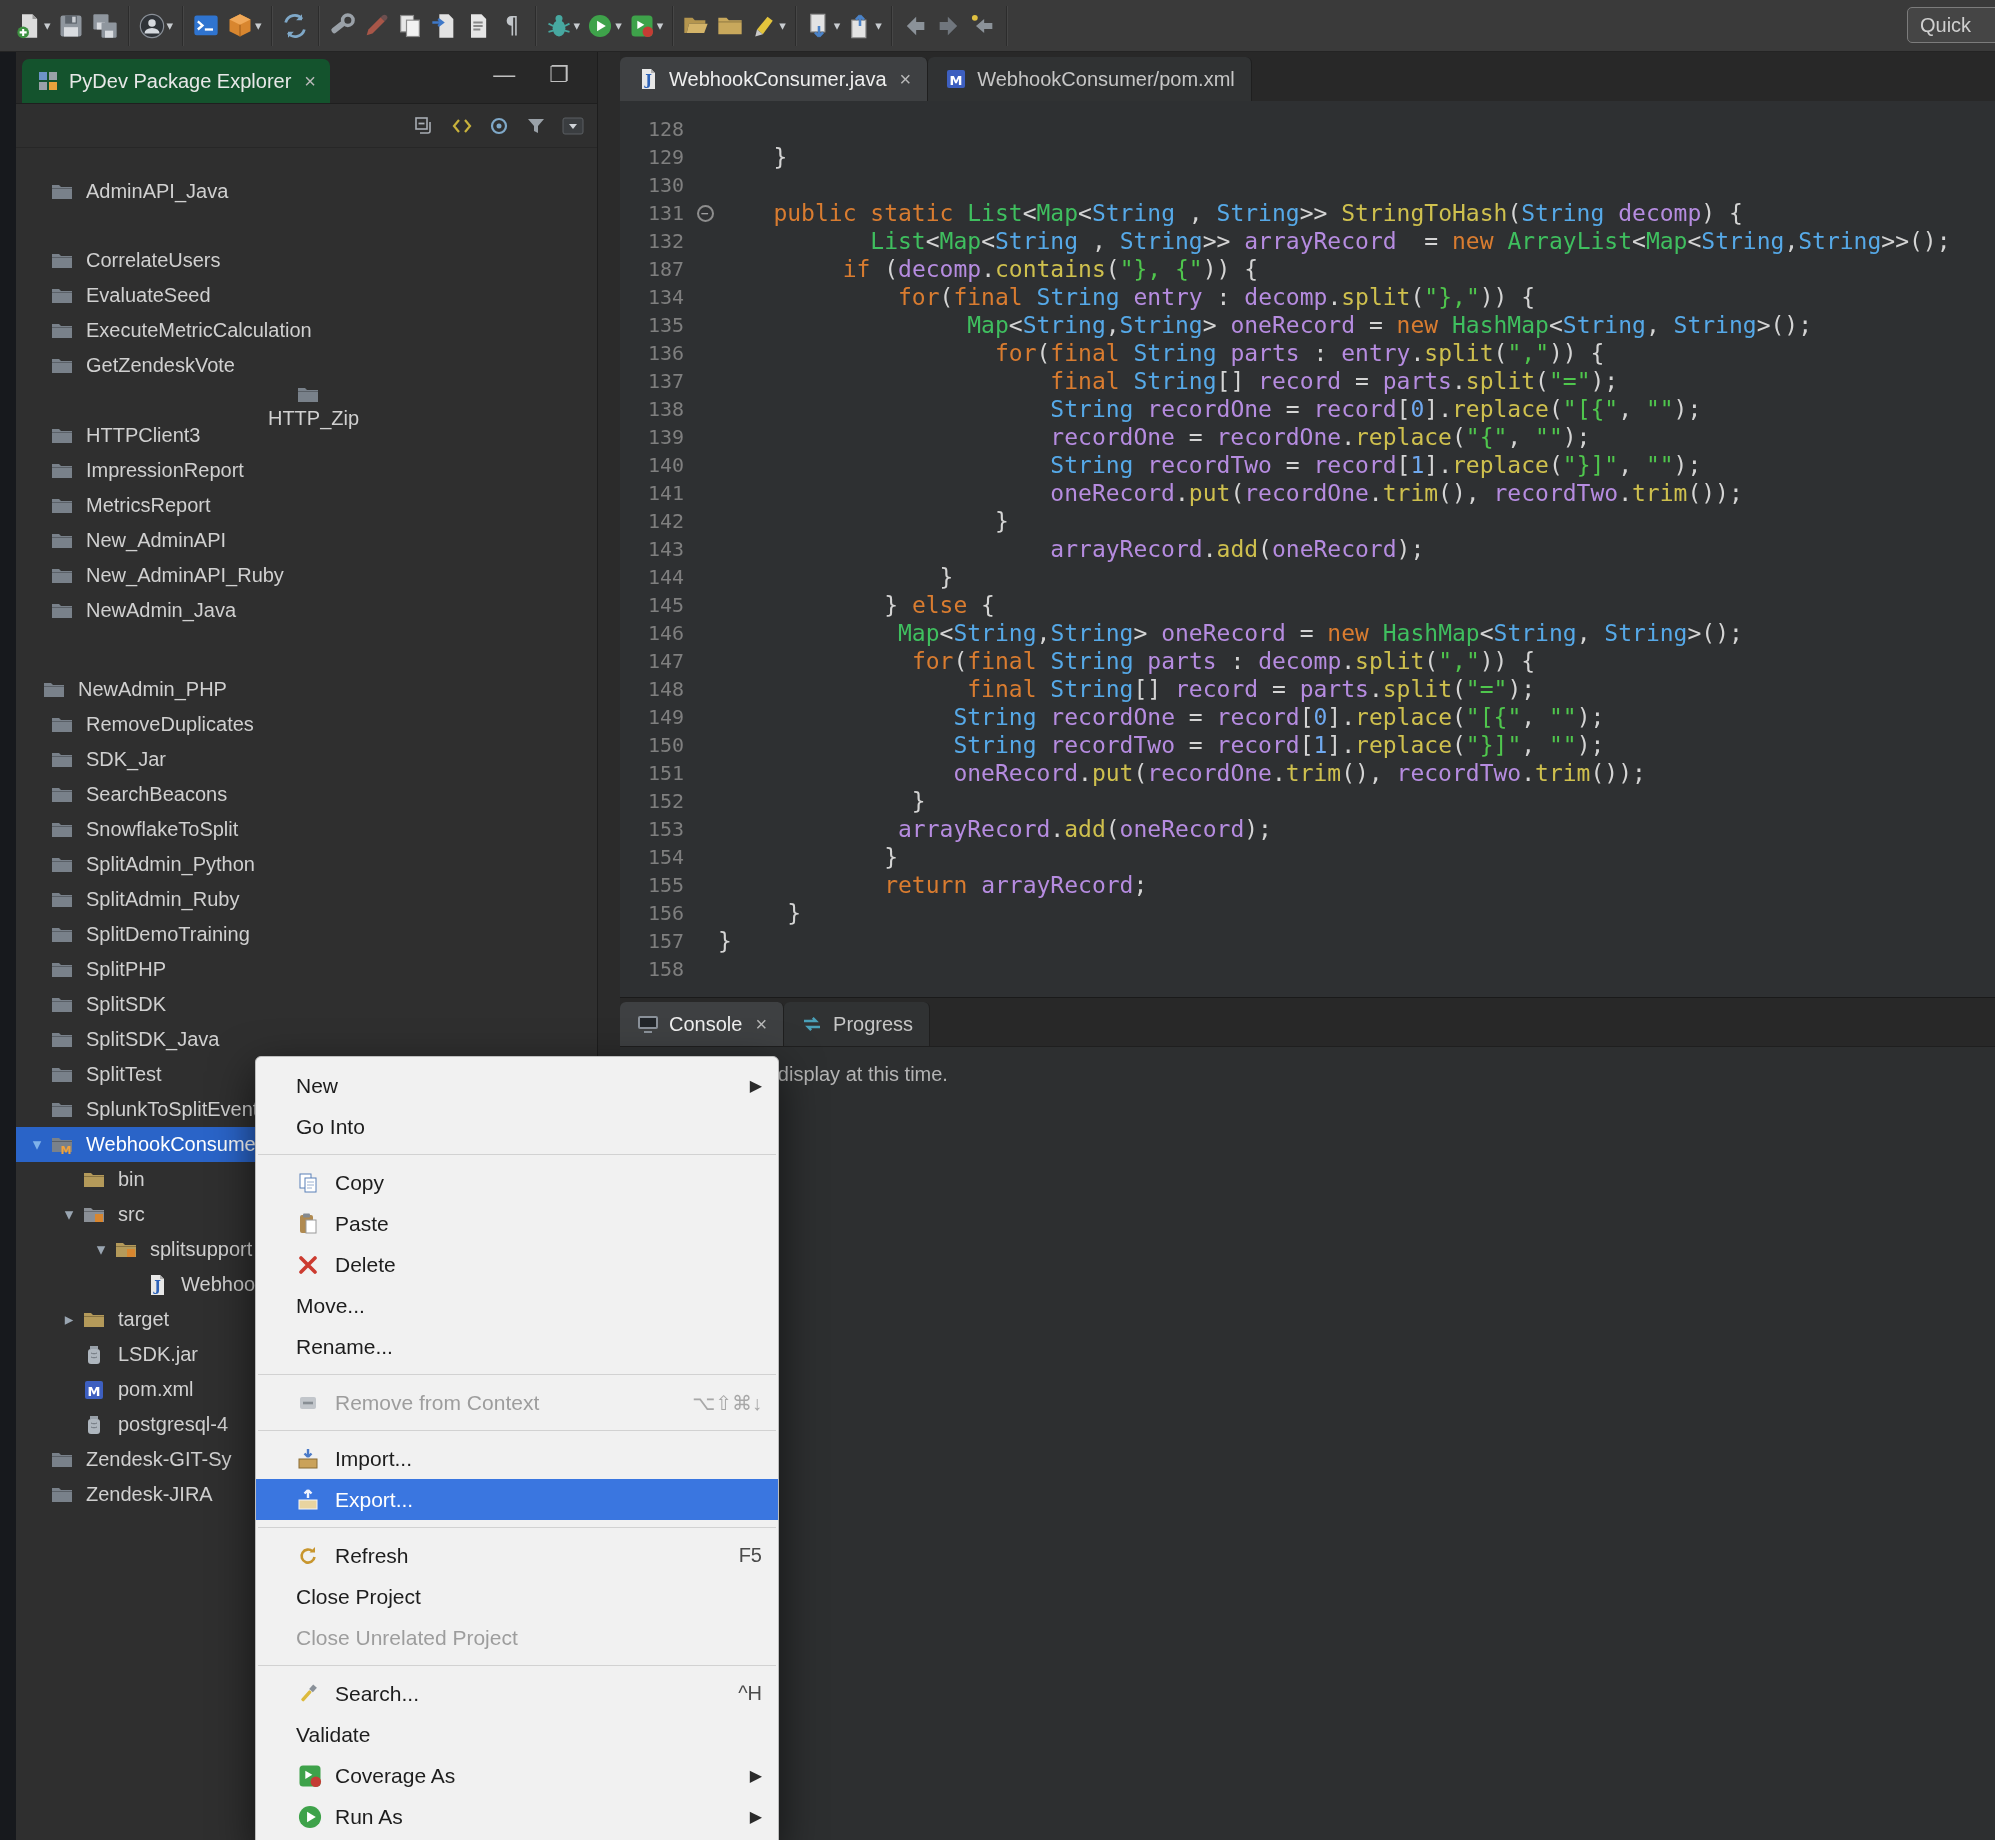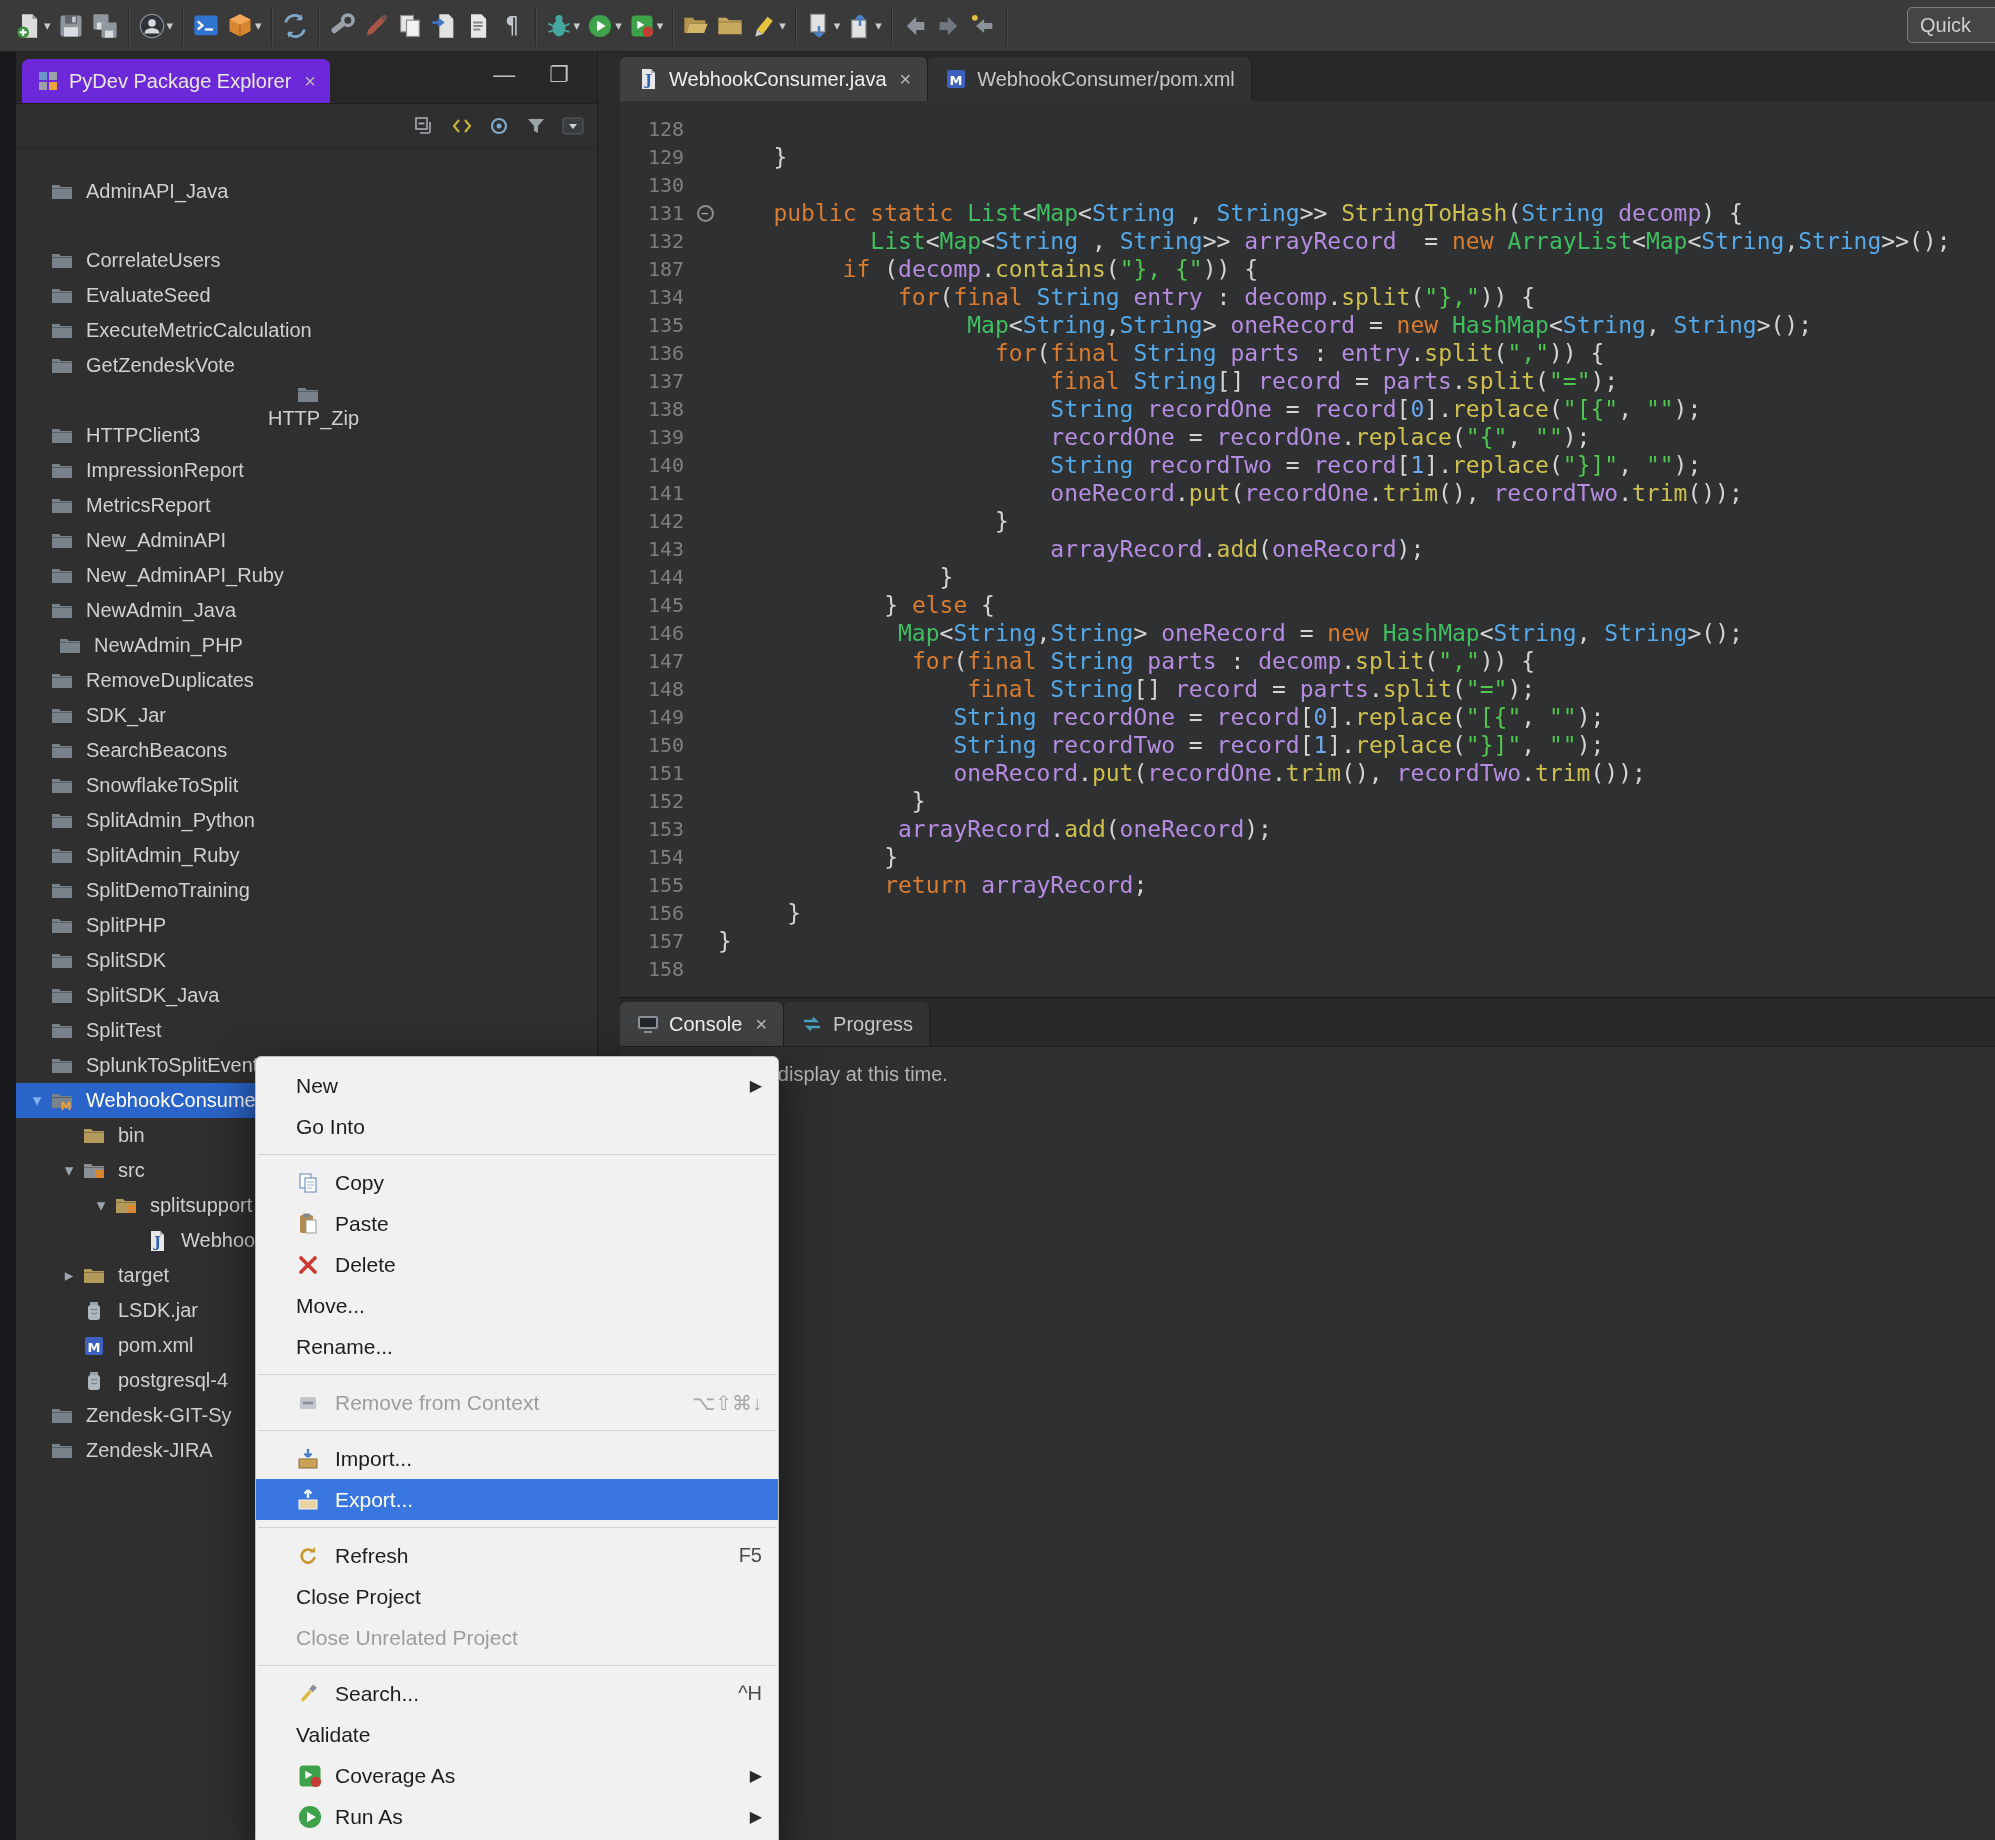--- a/index.html
+++ b/index.html
@@ -19,21 +19,21 @@
              border:1px solid #7c7c7c;border-radius:5px;color:#cfcfcf;font-size:20px;
              display:flex;align-items:center;padding-left:12px}
 
   
   #left-strip{position:absolute;left:0;top:52px;width:16px;height:1789px;background:#17191d}
 
   
   #pkg-panel{position:absolute;left:16px;top:52px;width:582px;height:1789px;background:#2f2f2f;
              border-right:1px solid #1d1d1d}
   .panel-tabbar{position:relative;height:52px;background:#282828;border-bottom:1px solid #1f1f1f}
-  .panel-tab{position:absolute;left:6px;bottom:0;height:44px;background:#6d28d9;
+  .panel-tab{position:absolute;left:6px;bottom:0;height:44px;background:#14532d;
              border-radius:7px 7px 0 0;padding:0 14px;display:flex;align-items:center;gap:9px;
              color:#e8e8e8;font-size:20px}
   .tabclose{color:#b9b9b9;font-size:20px;margin-left:4px}
   .win-btns{position:absolute;right:28px;top:10px;display:flex;gap:34px;color:#c0c0c0;font-size:22px}
   #view-toolbar{height:44px;display:flex;justify-content:flex-end;align-items:center;gap:13px;
                 padding-right:12px;border-bottom:1px solid #272727;background:#2f2f2f}
   .vt-btn{display:inline-flex}
   #tree{position:absolute;left:0;top:96px;right:0;bottom:0;overflow:hidden;padding-top:26px;
         font-size:20px}
   .tree-row{height:35px;display:flex;align-items:center;white-space:nowrap}
@@ -438,21 +438,21 @@
       <div class="tree-row" style="padding-left: 8px;">
         <span class="tw"></span>
         <span class="ticon">
           <svg viewBox="0 0 24 24" width="24" height="24" aria-hidden="true">
             <path d="M2 5h7l2 2h11v12H2z" fill="#79818a"></path>
             <path d="M2 8.5h20" stroke="rgba(0,0,0,.25)"></path>
           </svg>
         </span>
         <span class="tlabel">NewAdmin_Java</span>
       </div>
-      <div class="tree-row" style="padding-left: 16px;">
+      <div class="tree-row" style="padding-left: 0; margin-top: 44px;">
         <span class="tw"></span>
         <span class="ticon">
           <svg viewBox="0 0 24 24" width="24" height="24" aria-hidden="true">
             <path d="M2 5h7l2 2h11v12H2z" fill="#79818a"></path>
             <path d="M2 8.5h20" stroke="rgba(0,0,0,.25)"></path>
           </svg>
         </span>
         <span class="tlabel">NewAdmin_PHP</span>
       </div>
       <div class="tree-row" style="padding-left: 8px;">

